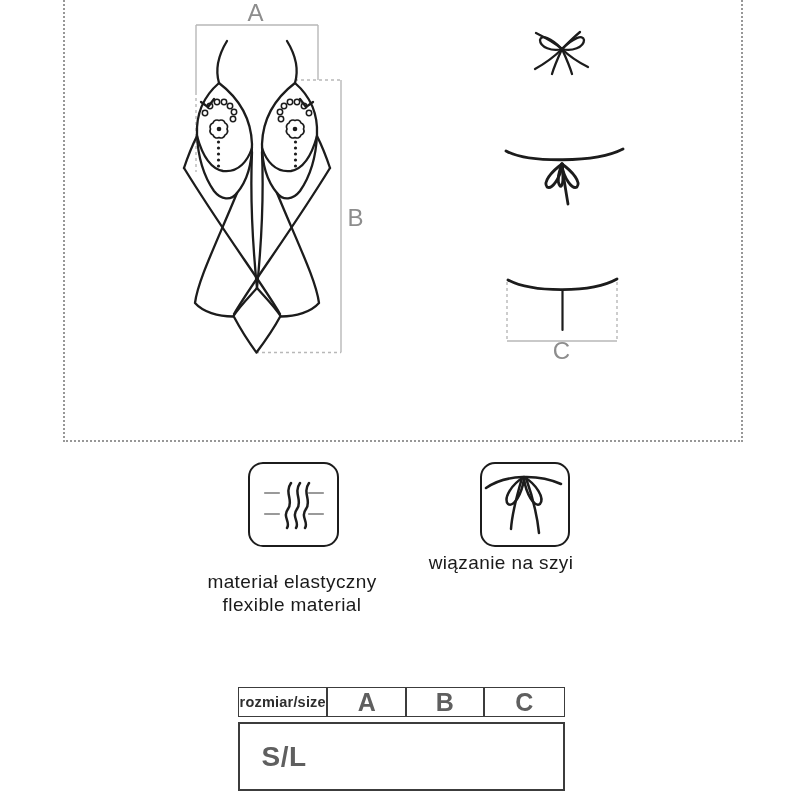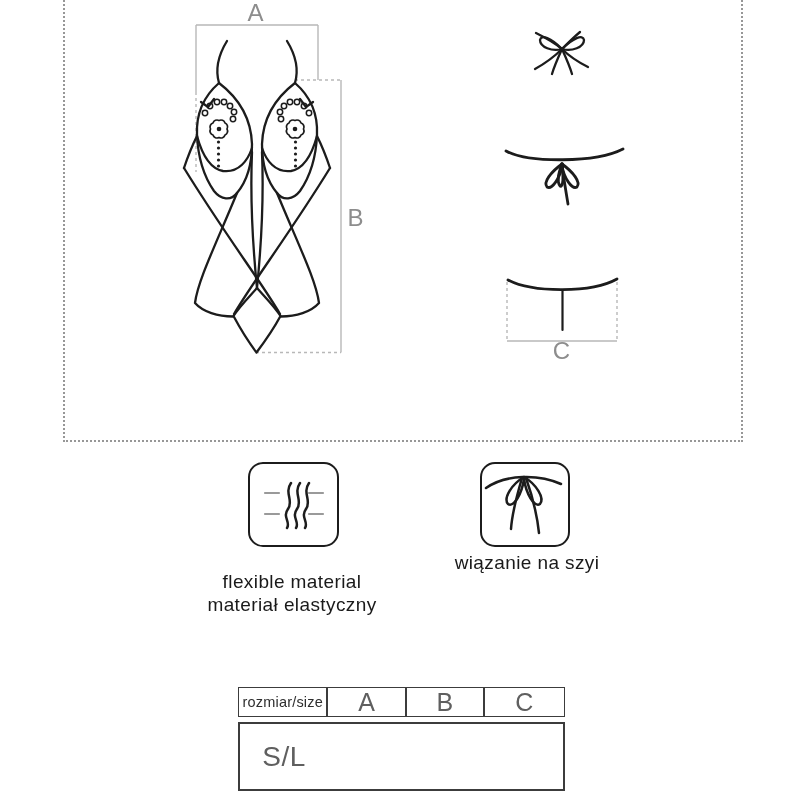--- a/index.html
+++ b/index.html
@@ -37,21 +37,21 @@
     width:91px;height:85px;border:2.5px solid var(--line);border-radius:15px;
     box-sizing:border-box;background:#fff;
   }
   .icon-box svg path{fill:none;stroke:var(--line);stroke-width:2.5;stroke-linecap:round;}
   .icon-box svg path.gray{stroke:#9a9a9a;stroke-width:2.2;}
   
   .caption{
     text-align:center;font-size:19px;line-height:23px;letter-spacing:0.4px;color:#1a1a1a;
   }
   
-  .size-table{left:238px;top:687px;width:327px;}
+  .size-table{left:238px;top:687px;width:327px;font-weight:bold;}
   .trow{display:flex;box-sizing:border-box;width:327px;background:#fff;}
   .trow.head{height:30px;border:1.5px solid var(--tableBorder);margin-bottom:5px;}
   .trow.data{height:69px;border:2px solid var(--tableBorder);}
   .tcell{
     box-sizing:border-box;display:flex;align-items:center;justify-content:center;
     border-left:2px solid var(--tableBorder);
   }
   .tcell:first-child{border-left:none;}
   .c1{width:88px;} .c2{width:79px;} .c3{width:78px;} .c4{width:82px;}
   .head .tcell.c1{font-size:14.5px;color:#2e2e2e;letter-spacing:0.2px;}
@@ -157,25 +157,25 @@
   <svg width="85" height="80" viewBox="0 0 85 80">
     <path d="M4,24 C24,10 57,10 79,20"></path>
     <path d="M42,13 C30,20 21,34 26,40 C32,44 40,29 42,15"></path>
     <path d="M42,13 C54,20 63,34 58,40 C52,44 44,29 42,15"></path>
     <path d="M40,14 C35,31 30,50 29,65"></path>
     <path d="M44,14 C50,31 55,50 57,69"></path>
   </svg>
 </div>
 
 <div class="abs caption" style="left:177px;top:570px;width:230px;">
+  <div>materiał elastyczny</div>
   <div>flexible material</div>
-  <div>materiał elastyczny</div>
 </div>
 
-<div class="abs caption" style="left:422px;top:551px;width:210px;">
+<div class="abs caption" style="left:396px;top:551px;width:210px;">
   <div>wiązanie na szyi</div>
 </div>
 
 <div class="abs size-table">
   <div class="trow head">
     <div class="tcell c1">rozmiar/size</div>
     <div class="tcell c2">A</div>
     <div class="tcell c3">B</div>
     <div class="tcell c4">C</div>
   </div>

